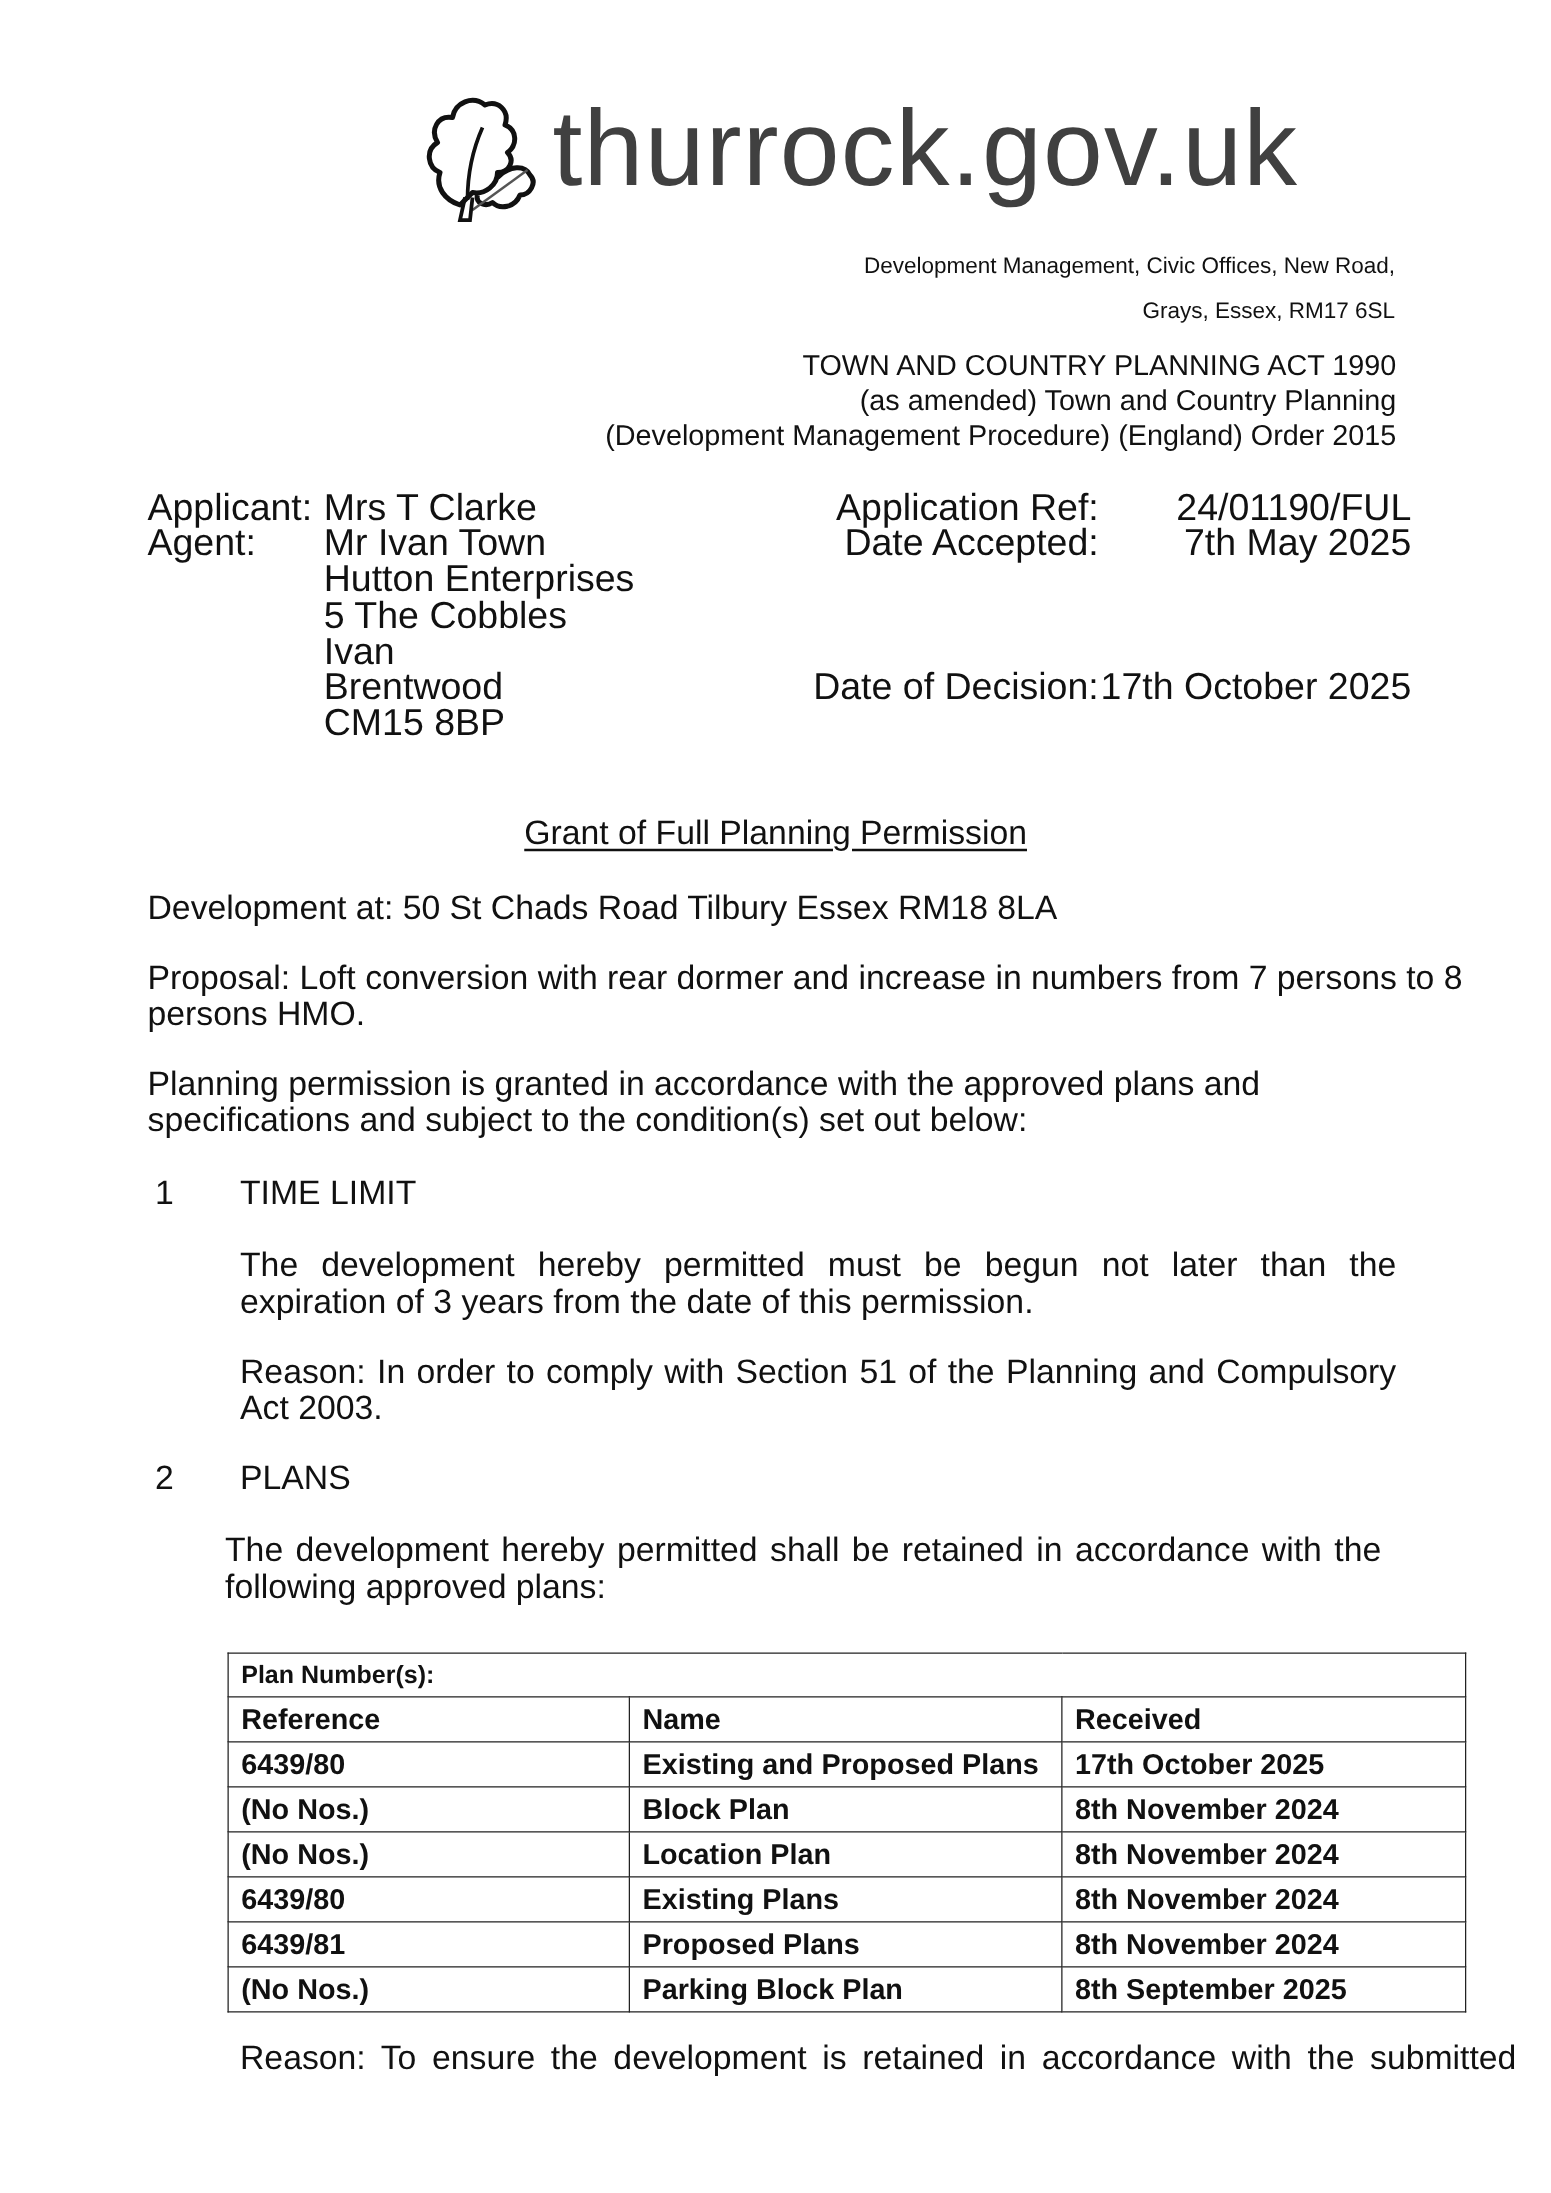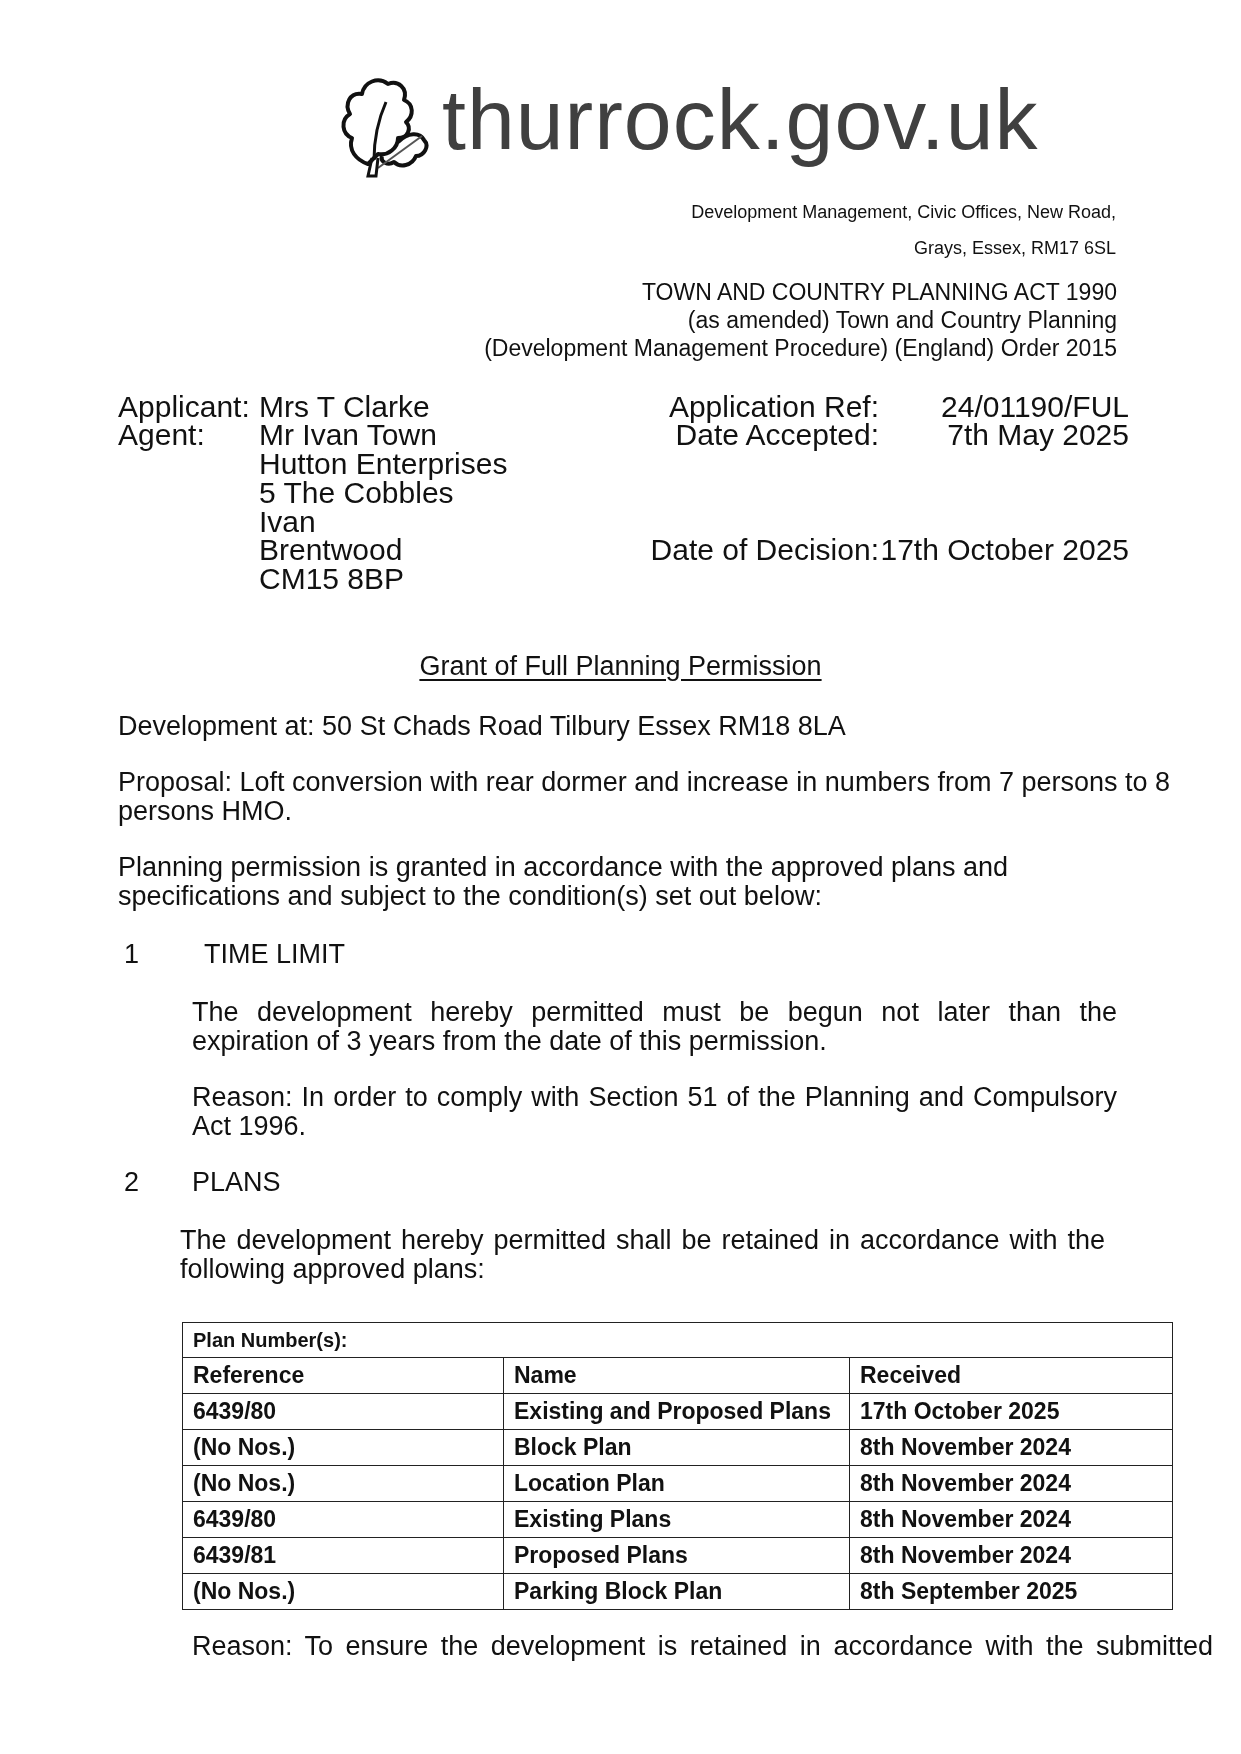--- a/index.html
+++ b/index.html
@@ -79,23 +79,23 @@
 
 <div class="abs body-text" style="left:118px; top:712px;">Development at: 50 St Chads Road Tilbury Essex RM18 8LA</div>
 
 <div class="abs body-text" style="left:118px; top:768px;">Proposal: Loft conversion with rear dormer and increase in numbers from 7 persons to 8</div>
 <div class="abs body-text" style="left:118px; top:797px;">persons HMO.</div>
 
 <div class="abs body-text" style="left:118px; top:853px;">Planning permission is granted in accordance with the approved plans and</div>
 <div class="abs body-text" style="left:118px; top:882px;">specifications and subject to the condition(s) set out below:</div>
 
 <div class="abs body-text" style="left:124px; top:940px;">1</div>
-<div class="abs body-text" style="left:192px; top:940px;margin-left:12px;">TIME LIMIT</div>
+<div class="abs body-text" style="left:192px; top:940px;">TIME LIMIT</div>
 <div class="abs body-text justify" style="left:192px; top:998px; width:925px;">The development hereby permitted must be begun not later than the expiration of 3 years from the date of this permission.</div>
-<div class="abs body-text justify" style="left:192px; top:1083px; width:925px;">Reason: In order to comply with Section 51 of the Planning and Compulsory Act 1996.</div>
+<div class="abs body-text justify" style="left:192px; top:1083px; width:925px;">Reason: In order to comply with Section 51 of the Planning and Compulsory Act 2003.</div>
 
 <div class="abs body-text" style="left:124px; top:1168px;">2</div>
 <div class="abs body-text" style="left:192px; top:1168px;">PLANS</div>
 <div class="abs body-text justify" style="left:180px; top:1226px; width:925px;">The development hereby permitted shall be retained in accordance with the following approved plans:</div>
 
 <table class="plans">
   <tbody>
       <tr>
     <td class="caption" colspan="3">Plan Number(s):</td>
   </tr>

